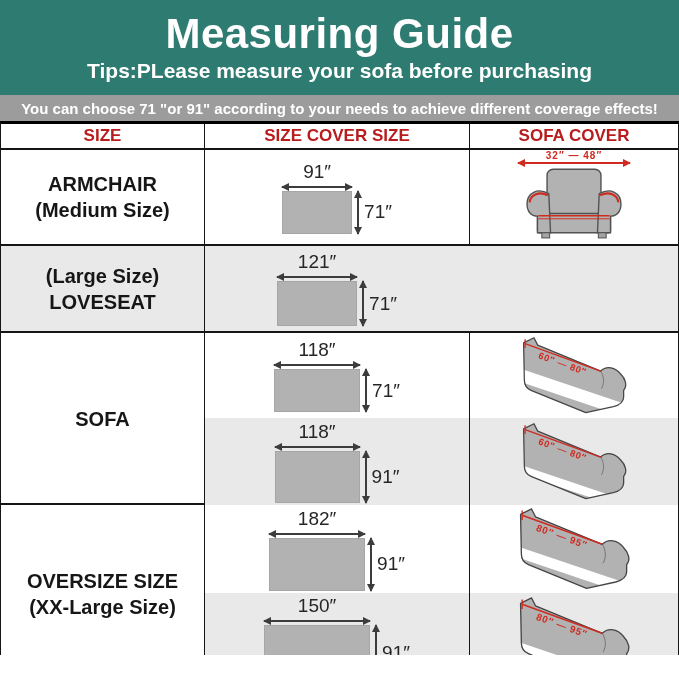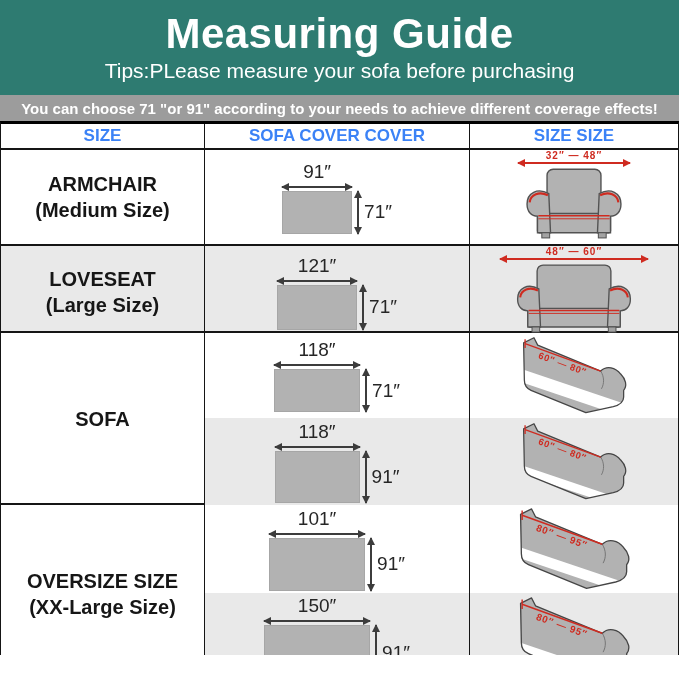--- a/index.html
+++ b/index.html
@@ -7,32 +7,32 @@
     --swatch-gray:#B2B2B2; --accent-red:#CF2B20; --line:#151515; --dim:#3C3C3C;
   }
   *{margin:0;padding:0;box-sizing:border-box;}
   body{font-family:"Liberation Sans","DejaVu Sans",sans-serif;background:#fff;}
   .page{width:679px;height:655px;overflow:hidden;background:#fff;}
 
   
   .hero{height:95px;background:var(--teal);color:#fff;display:flex;flex-direction:column;
         align-items:center;justify-content:center;gap:2px;}
   .hero-title{font-size:42px;font-weight:bold;letter-spacing:.5px;line-height:1.05;}
-  .hero-tips{font-size:21px;font-weight:normal;display:flex;margin-top:1px;}
+  .hero-tips{font-size:21px;font-weight:bold;display:flex;margin-top:1px;}
 
   .banner{height:26px;background:var(--banner-gray);color:#fff;display:flex;
           align-items:center;justify-content:center;font-size:15px;font-weight:bold;}
 
   
   .mtable{border-top:3px solid #000;border-left:1.5px solid var(--line);border-right:1.5px solid var(--line);}
   .trow{display:grid;grid-template-columns:203px 265px 209px;}
   .trow .cell{display:flex;flex-direction:column;align-items:center;justify-content:center;}
   .trow .cell + .cell{border-left:1.5px solid var(--line);}
   .thead{height:26px;border-bottom:2px solid var(--line);}
-  .thead .cell{font-size:17px;font-weight:bold;color:#3b82f6;justify-content:center;}
+  .thead .cell{font-size:17px;font-weight:bold;color:#b91c1c;justify-content:center;}
   .rowsep{border-top:2px solid var(--line);}
 
   .row-armchair{height:94px;}
   .row-loveseat{height:87px;background:var(--row-gray);}
   .row-sofa{grid-template-rows:85px 87px;height:172px;}
   .row-oversize{grid-template-rows:88px 89px;height:177px;}
   .span2{grid-row:1 / span 2;}
   .sub-b{background:var(--row-gray);}
 
   .size-name{font-size:20px;font-weight:bold;color:#161616;text-align:center;line-height:1.3;}
@@ -95,22 +95,22 @@
       <span>PLease measure your sofa before purchasing</span>
     </div>
   </div>
 
   <div class="banner">You can choose 71 "or 91" according to your needs to achieve different coverage effects!</div>
 
   <div class="mtable">
 
     <div class="trow thead">
       <div class="cell">SIZE</div>
-      <div class="cell">SOFA COVER COVER</div>
-      <div class="cell">SIZE SIZE</div>
+      <div class="cell">SIZE COVER SIZE</div>
+      <div class="cell">SOFA COVER</div>
     </div>
 
     <div class="trow row-armchair">
       <div class="cell">
         <div class="size-name">ARMCHAIR</div>
         <div class="size-name">(Medium Size)</div>
       </div>
       <div class="cell">
         <div class="cover r-arm">
           <div class="cd-col">
@@ -139,52 +139,34 @@
             <line class="seamB" x1="34" y1="63" x2="116" y2="63"></line>
             <rect class="leg" x="38" y="79" width="9" height="6"></rect>
             <rect class="leg" x="103" y="79" width="9" height="6"></rect>
           </svg>
         </div>
       </div>
     </div>
 
     <div class="trow row-loveseat rowsep">
       <div class="cell">
+        <div class="size-name">(Large Size)</div>
         <div class="size-name">LOVESEAT</div>
-        <div class="size-name">(Large Size)</div>
       </div>
       <div class="cell">
         <div class="cover r-love">
           <div class="cd-col">
             <div class="cd-wlabel">121″</div>
             <div class="h-arrow"></div>
             <div class="cd-rect"></div>
           </div>
           <div class="cd-right">
             <div class="v-arrow"></div>
             <div class="cd-hlabel">71″</div>
           </div>
-        </div>
-      </div>
-      <div class="cell">
-        <div class="sofa-front">
-          <div class="range-label">48″ — 60″</div>
-          <div class="h-arrow red-arrow" style="width:148px"></div>
-          <svg class="chair-svg" width="156" height="78" viewBox="0 0 175 92">
-            <rect class="body" x="44" y="6" width="87" height="58" rx="7"></rect>
-            <rect class="body" x="33" y="57" width="109" height="22" rx="2"></rect>
-            <path class="body" d="M46,34 C33,27 21,33 21,46 C21,55 26,60 33,60 L33,79 L48,79 Z"></path>
-            <path class="body" d="M129,34 C142,27 154,33 154,46 C154,55 149,60 142,60 L142,79 L127,79 Z"></path>
-            <path class="trim" d="M24,44 C25,35 35,31 45,36"></path>
-            <path class="trim" d="M151,44 C150,35 140,31 130,36"></path>
-            <line class="seamA" x1="34" y1="59.5" x2="141" y2="59.5"></line>
-            <line class="seamB" x1="34" y1="63" x2="141" y2="63"></line>
-            <rect class="leg" x="38" y="79" width="9" height="6"></rect>
-            <rect class="leg" x="128" y="79" width="9" height="6"></rect>
-          </svg>
         </div>
       </div>
     </div>
 
     <div class="trow row-sofa rowsep">
       <div class="cell span2">
         <div class="size-name">SOFA</div>
       </div>
 
       <div class="cell">
@@ -250,21 +232,21 @@
 
     <div class="trow row-oversize rowsep">
       <div class="cell span2">
         <div class="size-name">OVERSIZE SIZE</div>
         <div class="size-name">(XX-Large Size)</div>
       </div>
 
       <div class="cell">
         <div class="cover r-over-a">
           <div class="cd-col">
-            <div class="cd-wlabel">101″</div>
+            <div class="cd-wlabel">182″</div>
             <div class="h-arrow"></div>
             <div class="cd-rect"></div>
           </div>
           <div class="cd-right">
             <div class="v-arrow"></div>
             <div class="cd-hlabel">91″</div>
           </div>
         </div>
       </div>
       <div class="cell">

